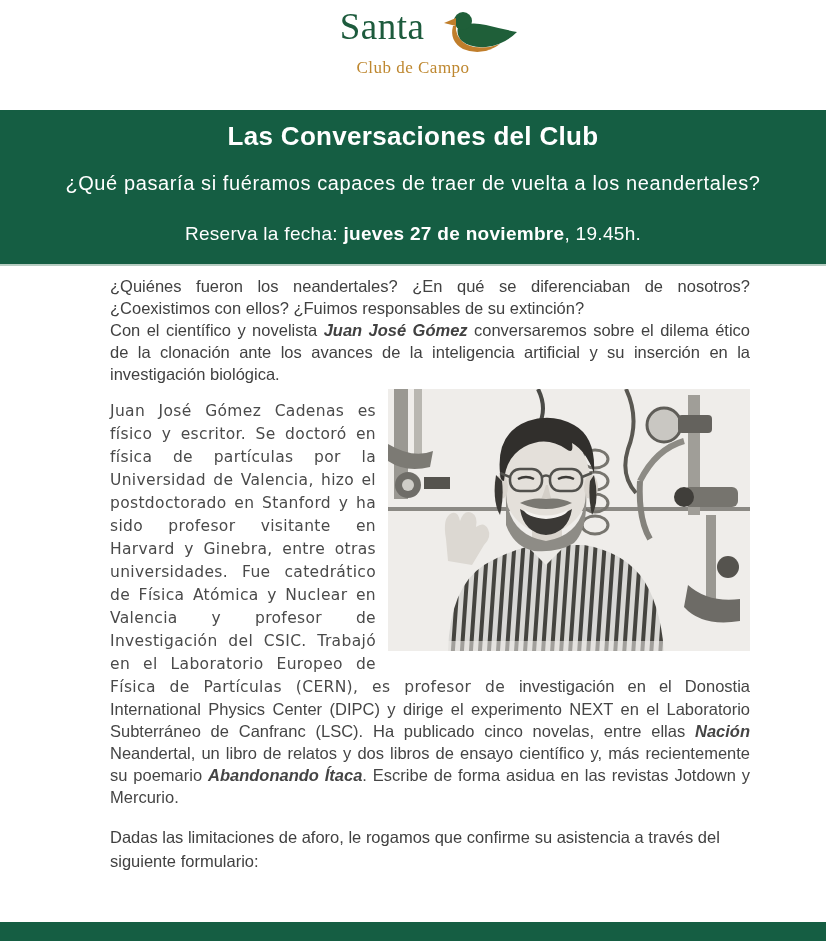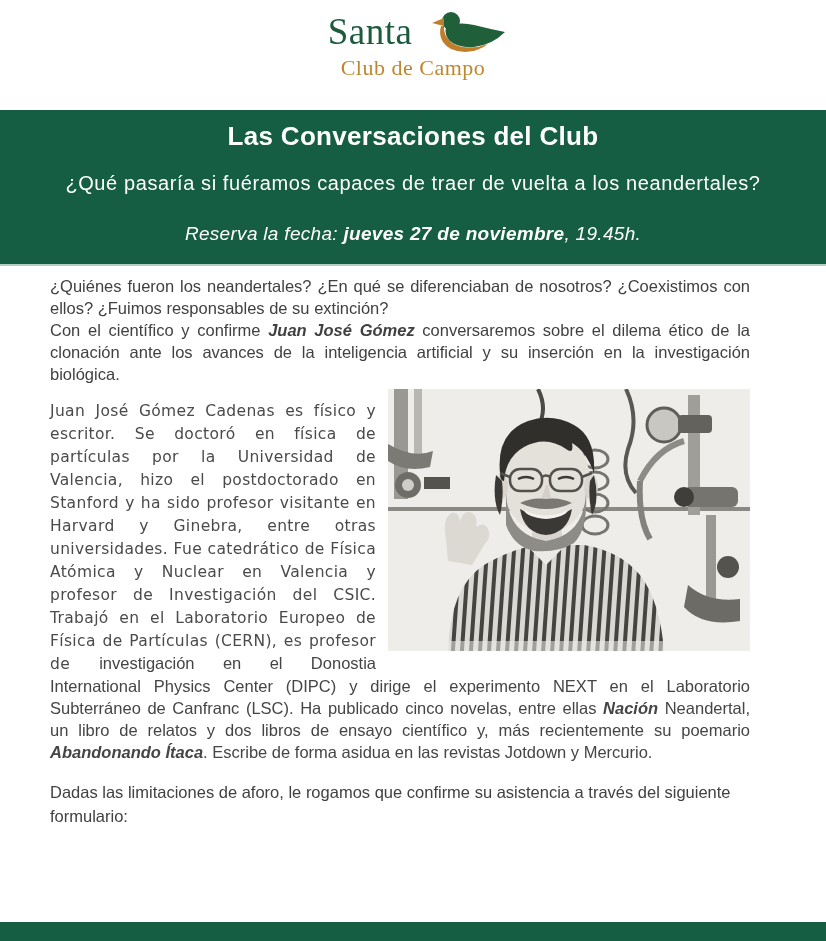--- a/index.html
+++ b/index.html
@@ -12,30 +12,30 @@
     color:#3f3f3f;
   }
   
   .masthead{
     height:110px;
     box-sizing:border-box;
     padding-top:9px;
     display:flex;flex-direction:column;align-items:center;
     background:#ffffff;
   }
-  .logo-row{display:flex;align-items:center;position:relative;left:4px;}
+  .logo-row{display:flex;align-items:flex-start;position:relative;left:16px;}
   .logo-santa,.logo-barbara{
     font-family:"Liberation Serif","DejaVu Serif",serif;
     font-size:37px;line-height:36px;color:#1d5b3d;letter-spacing:.5px;
   }
   .logo-barbara{margin-top:-1px;}
   .duck{width:88px;height:44px;margin-left:6px;margin-top:2px;}
   .logo-club{
     font-family:"Liberation Serif","DejaVu Serif",serif;
-    font-size:22px;line-height:24px;color:#be872f;letter-spacing:.5px;margin-top:1px;
+    font-size:17px;line-height:24px;color:#be872f;letter-spacing:.5px;margin-top:1px;
   }
   
   .banner{
     background:#155e43;
     border-bottom:2px solid #b7cdc2;
     color:#ffffff;
     text-align:center;
     box-sizing:border-box;
     padding:6px 40px 19px;
   }
@@ -47,27 +47,26 @@
     font-size:20px;font-weight:400;letter-spacing:.6px;line-height:37px;
     margin:0 0 7px;
   }
   .banner-speaker{
     font-size:26px;font-weight:400;letter-spacing:.6px;
     margin:4px 0 0;
   }
   .banner-reserve{
     font-size:19px;font-weight:400;letter-spacing:.3px;
     margin:21px 0 0;
-    font-style:italic;
   }
   .banner-reserve .bold{font-weight:700;}
   
   .content{
     box-sizing:border-box;
-    padding:9px 76px 0 50px;
+    padding:9px 76px 0 110px;
     text-align:justify;
   }
   .intro{
     font-size:16.5px;line-height:22px;margin:0;color:#414141;
   }
   .intro .bold{font-weight:700;font-style:italic;}
   .bio{
     font-size:16.5px;line-height:22px;margin:14px 0 0;color:#454545;
   }
   .bio .geo{
@@ -120,21 +119,21 @@
   <section class="banner">
     <div class="banner-title">Las Conversaciones del Club</div>
     <div class="banner-question">¿Qué pasaría si fuéramos capaces de traer de vuelta a los neandertales?</div>
     <div class="banner-reserve"><span>Reserva la fecha: </span><span class="bold">jueves 27 de noviembre</span><span>, 19.45h.</span></div>
   </section>
 
   <main class="content">
 
     <p class="intro">¿Quiénes fueron los neandertales? ¿En qué se diferenciaban de nosotros? ¿Coexistimos con ellos? ¿Fuimos responsables de su extinción?</p>
 
-    <p class="intro"><span>Con el científico y confirme </span><span class="bold">Juan José Gómez</span><span> conversaremos sobre el dilema ético de la clonación ante los avances de la inteligencia artificial y su inserción en la investigación biológica.</span></p>
+    <p class="intro"><span>Con el científico y novelista </span><span class="bold">Juan José Gómez</span><span> conversaremos sobre el dilema ético de la clonación ante los avances de la inteligencia artificial y su inserción en la investigación biológica.</span></p>
 
     <p class="bio">
       <svg class="portrait" viewBox="0 0 362 262" aria-hidden="true">
         <defs>
           <pattern id="stripes" width="9" height="9" patternUnits="userSpaceOnUse" patternTransform="rotate(4)">
             <rect width="9" height="9" fill="#d9d8d5"></rect>
             <rect width="4" height="9" fill="#45443f"></rect>
           </pattern>
         </defs>
 

